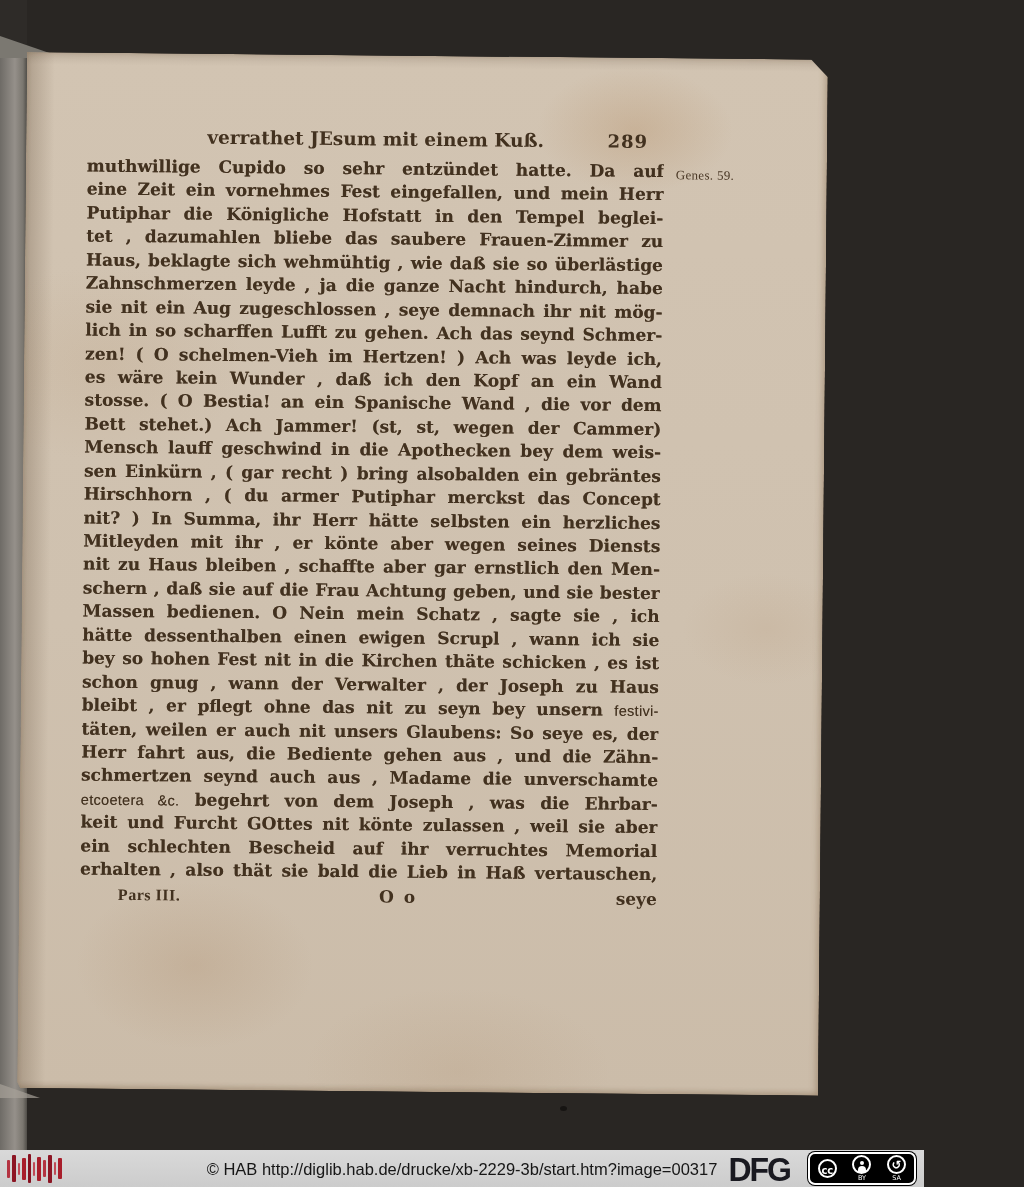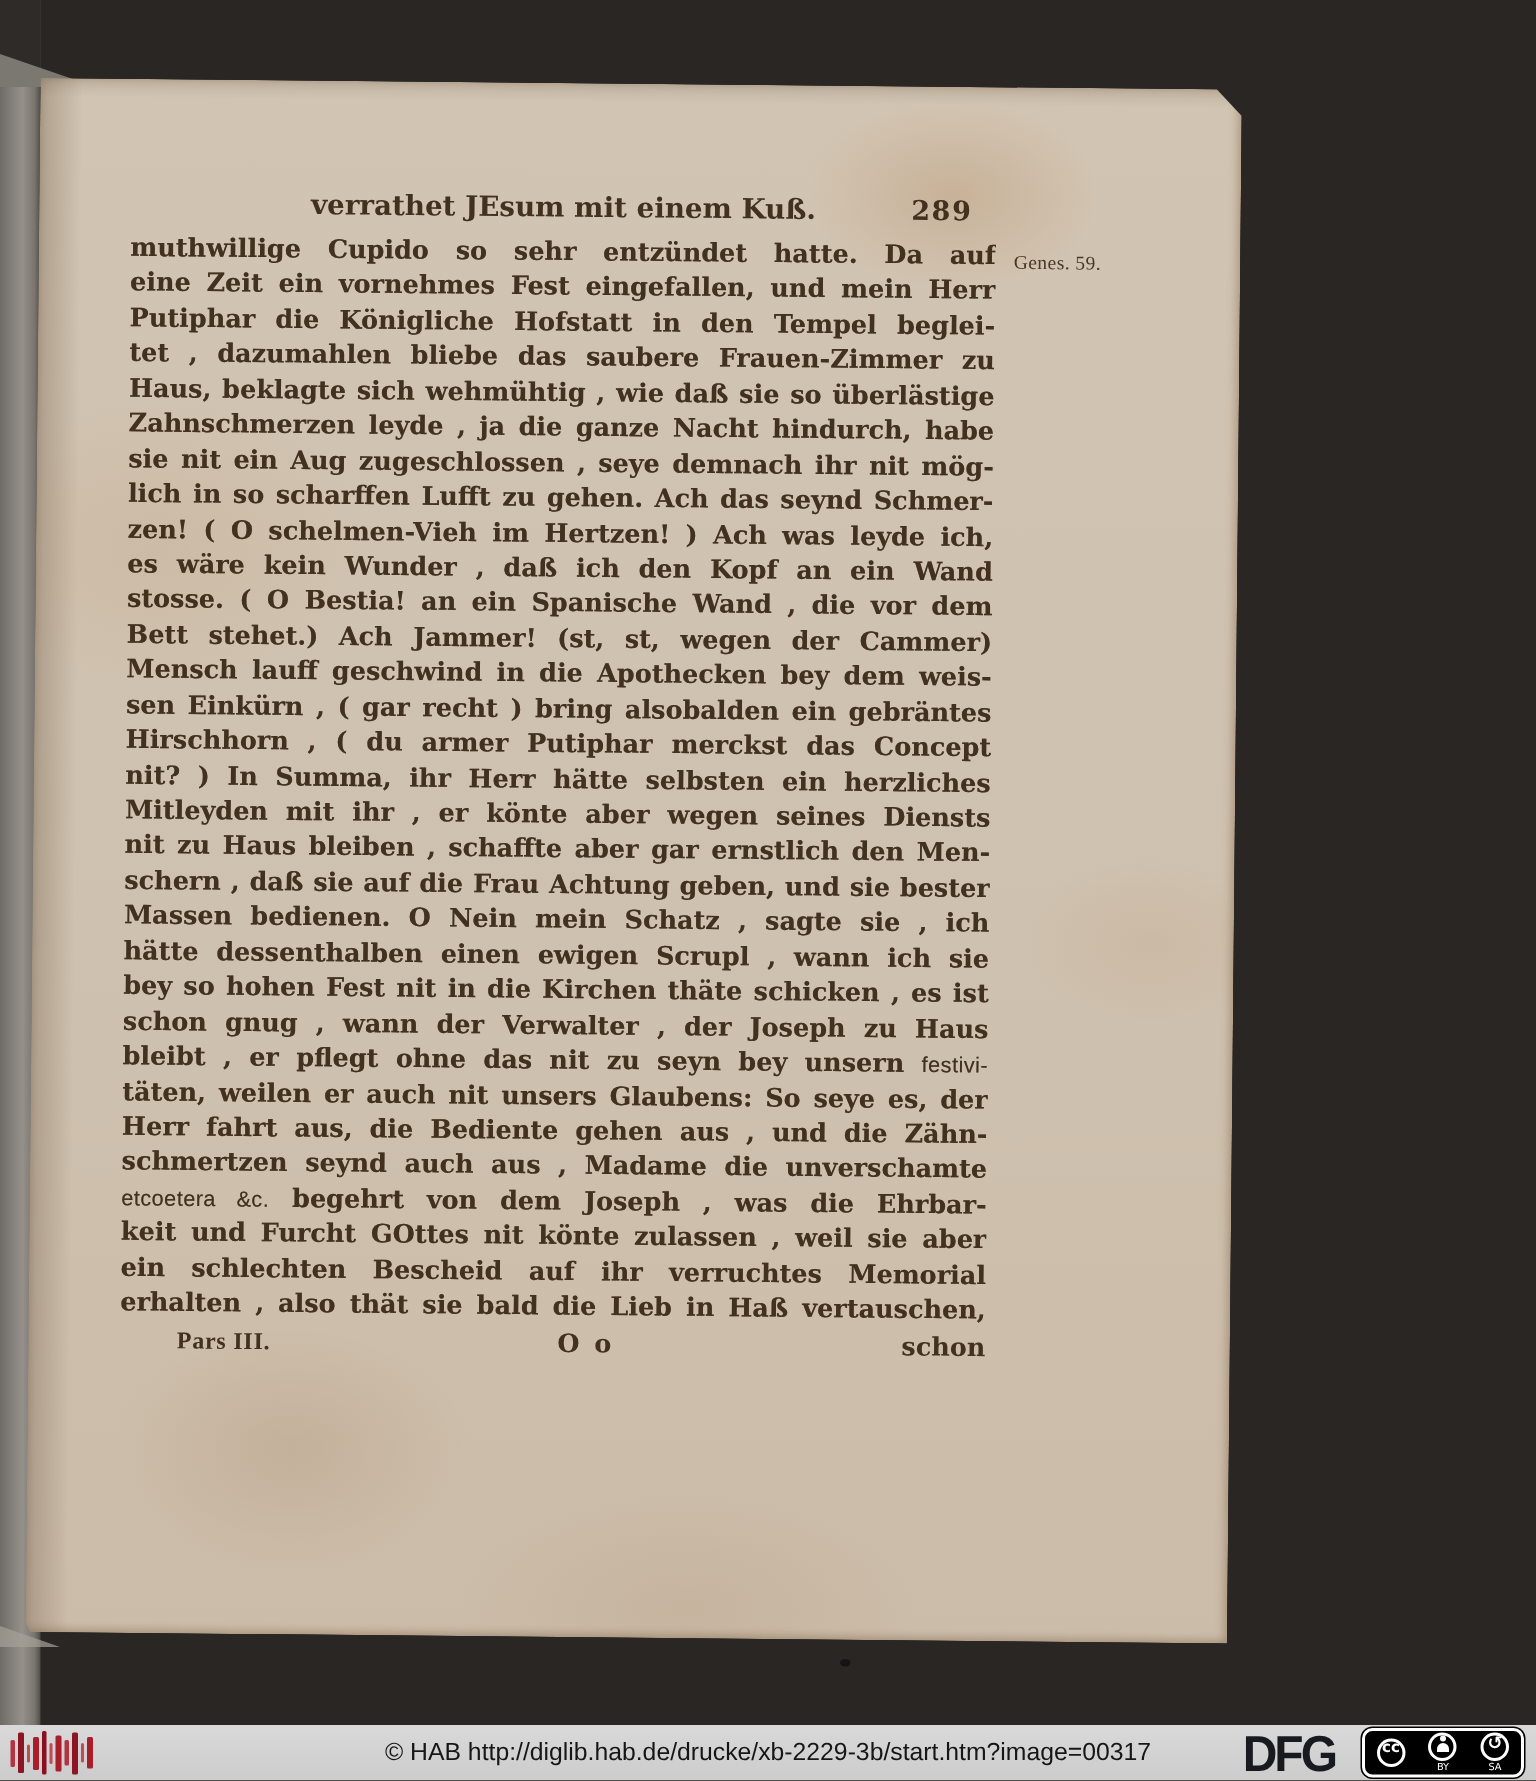--- a/index.html
+++ b/index.html
@@ -73,21 +73,21 @@
   .sigline .sig-left{font-family:"Liberation Serif",serif;font-weight:700;font-size:16px;letter-spacing:.5px;}
   .sigline .sig-center{letter-spacing:2px;}
   .marginnote{
     position:absolute;left:650px;top:109px;
     font-family:"Liberation Serif",serif;font-size:13px;color:#4a3826;
     letter-spacing:.3px;
   }
   .speck{position:absolute;left:560px;top:1106px;width:7px;height:5px;background:#161412;border-radius:50%;}
   
   .bar{
-    position:absolute;left:0;bottom:0;width:1024px;height:37px;
+    position:absolute;left:0;bottom:0;width:924px;height:37px;
     background:linear-gradient(180deg,#d9d9d9,#cccccc);
   }
   .hab-logo{
     position:absolute;left:7px;top:3px;height:31px;width:60px;
     display:flex;align-items:center;gap:2px;
   }
   .hab-logo i{display:block;border-radius:1px;}
   .copy{
     position:absolute;left:50%;top:50%;transform:translate(-50%,-50%);
     font-size:16.5px;color:#161616;white-space:nowrap;
@@ -101,21 +101,21 @@
   }
   .cc-badge{
     position:absolute;right:8px;top:2px;width:104px;height:29px;
     background:#000;border:2px solid #fff;border-radius:7px;
     display:flex;align-items:center;justify-content:space-around;
     box-shadow:0 0 0 1px #000;
   }
   .cc-col{display:flex;flex-direction:column;align-items:center;line-height:1;}
   .cc-circ{
     width:19px;height:19px;border:2px solid #fff;border-radius:50%;
-    box-sizing:border-box;display:flex;align-items:flex-start;justify-content:center;
+    box-sizing:border-box;display:flex;align-items:flex-end;justify-content:center;
     color:#fff;font-weight:700;font-size:10px;font-family:"DejaVu Sans",sans-serif;
   }
   .cc-label{color:#fff;font-size:6.5px;margin-top:1px;font-family:"DejaVu Sans",sans-serif;text-align:center;}
   .person{position:relative;width:11px;height:11px;}
   .person:before{content:"";position:absolute;left:3.5px;top:0;width:4px;height:4px;border-radius:50%;background:#fff;}
   .person:after{content:"";position:absolute;left:1.5px;top:5px;width:8px;height:6px;border-radius:4px 4px 0 0;background:#fff;}
   .sa-glyph{font-size:12px;line-height:1;transform:translateY(-1px);}
 </style>
 </head>
 <body>
@@ -162,21 +162,21 @@
         <div class="tline"><span>Herr fahrt aus, die Bediente gehen aus , und die Zähn-</span></div>
         <div class="tline"><span>schmertzen seynd auch aus ,  Madame die unverschamte</span></div>
         <div class="tline"><span class="antiqua">etcoetera &amp;c.</span><span> begehrt von dem Joseph , was die Ehrbar-</span></div>
         <div class="tline"><span>keit und Furcht GOttes nit könte zulassen , weil sie aber</span></div>
         <div class="tline"><span>ein schlechten Bescheid auf ihr verruchtes Memorial</span></div>
         <div class="tline"><span>erhalten , also thät sie bald die Lieb in Haß vertauschen,</span></div>
       </div>
     <div class="sigline">
       <span class="sig-left">Pars III.</span>
       <span class="sig-center">O o</span>
-      <span class="sig-right">schon</span>
+      <span class="sig-right">seye</span>
     </div>
   </div>
 </div>
 
 <div class="bar">
   <div class="hab-logo">
     <i style="width:3px;height:18px;background:#b43341;"></i>
     <i style="width:4px;height:27px;background:#8d1624;"></i>
     <i style="width:2px;height:12px;background:#c04a56;"></i>
     <i style="width:4px;height:22px;background:#a81e2b;"></i>

